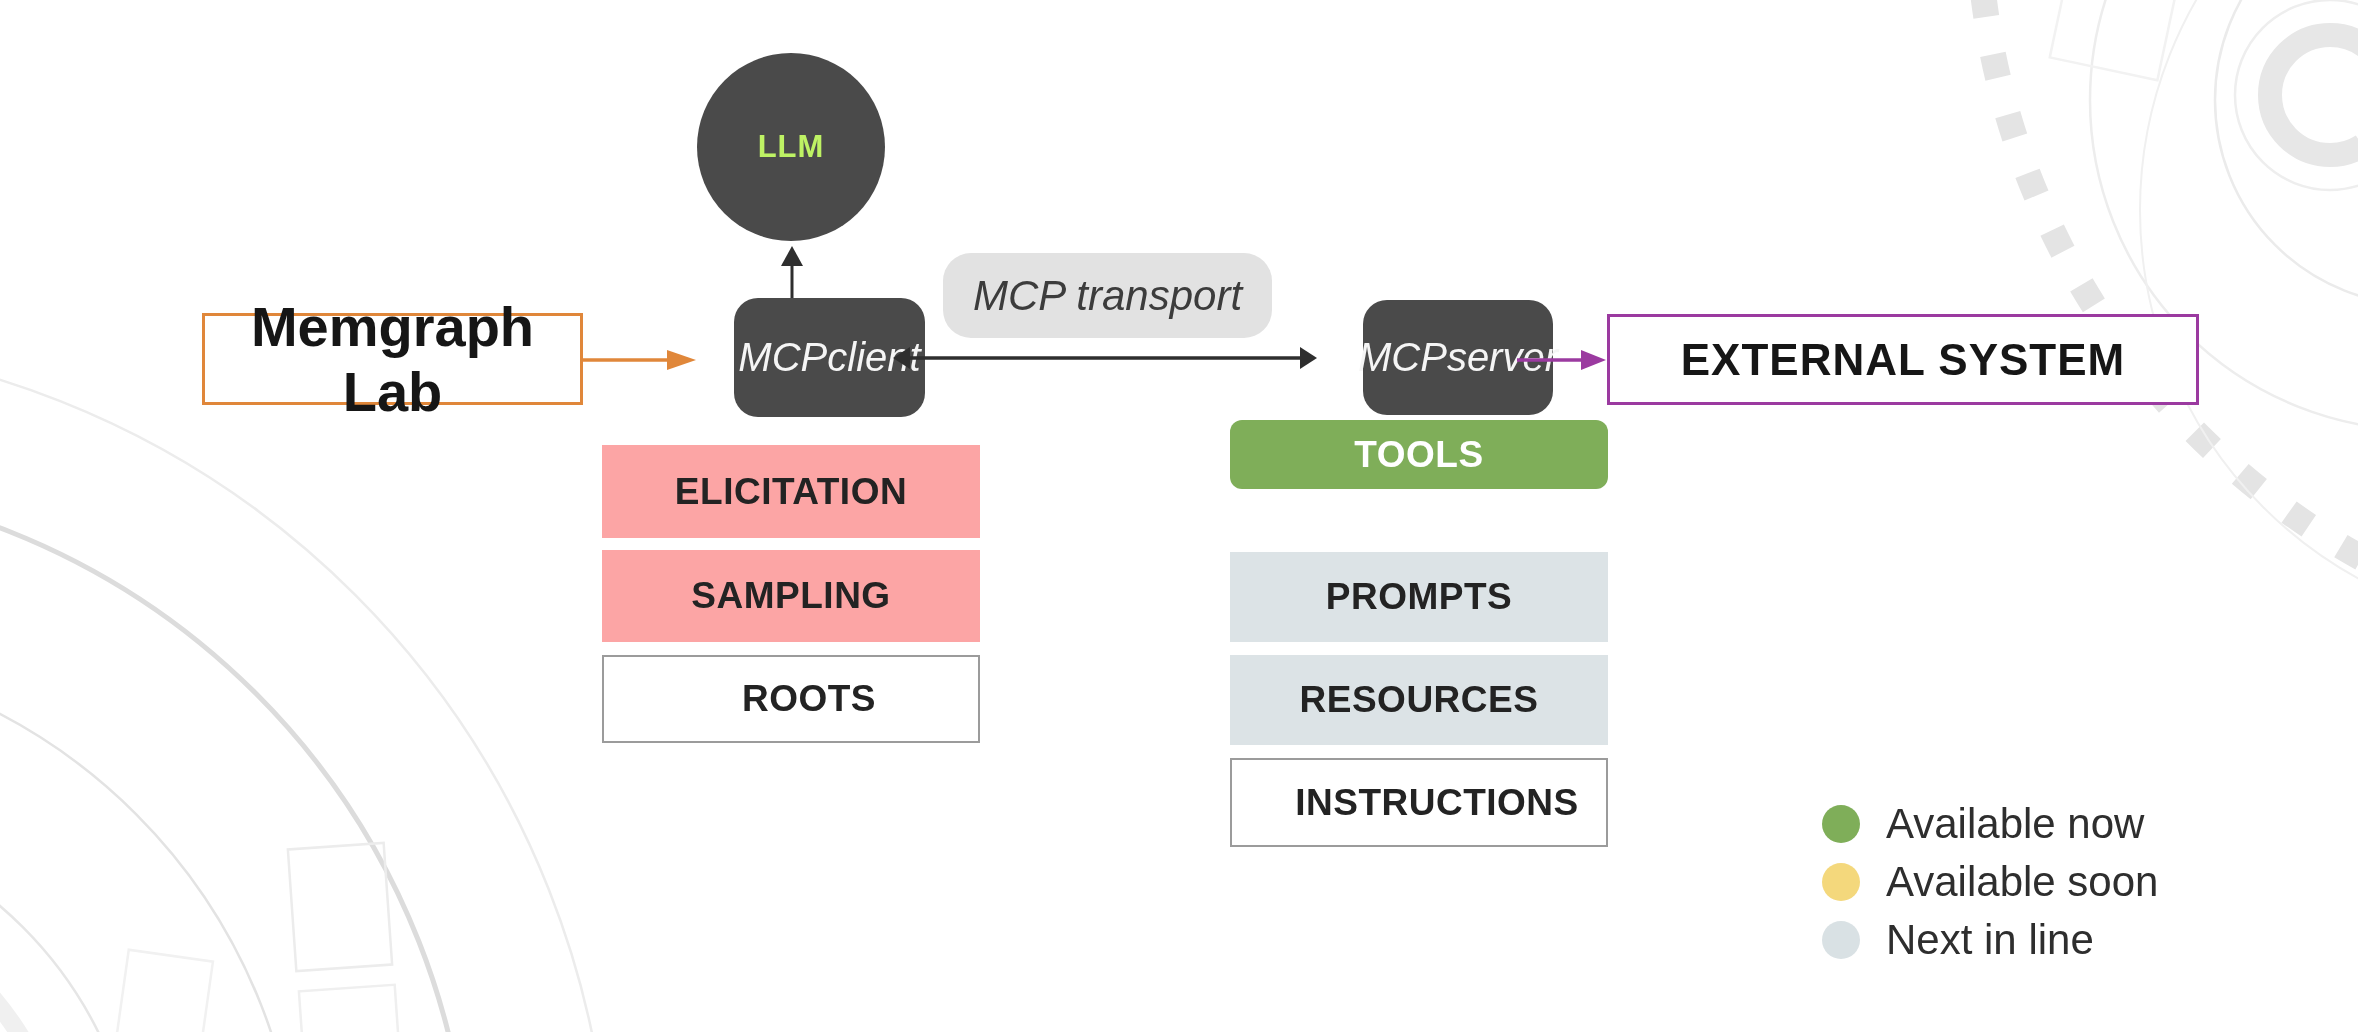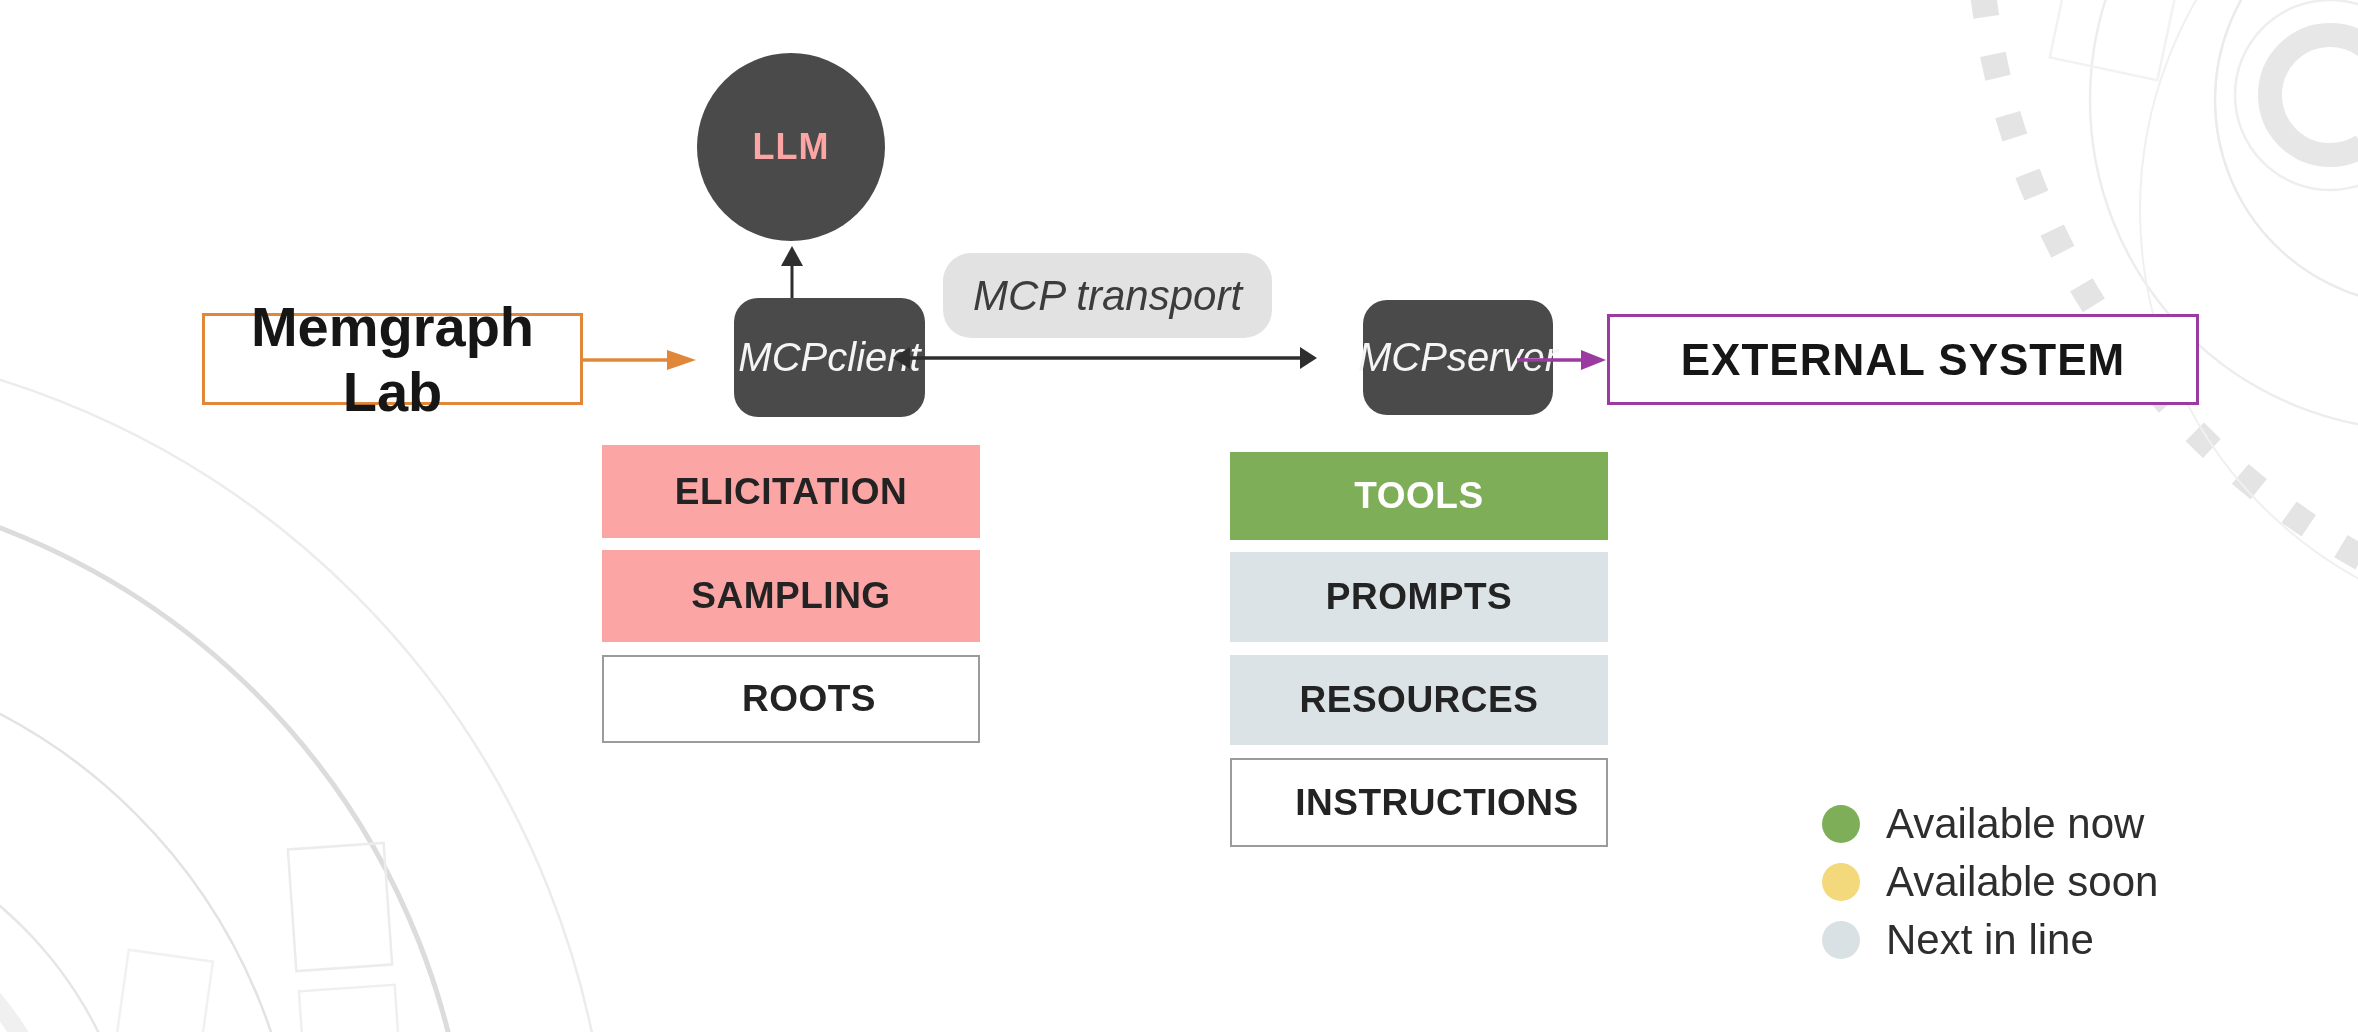--- a/index.html
+++ b/index.html
@@ -7,21 +7,21 @@
     position:relative;width:2358px;height:1032px;overflow:hidden;background:#ffffff;
     font-family:"Liberation Sans","DejaVu Sans",sans-serif;
   }
   svg.layer{position:absolute;left:0;top:0;width:2358px;height:1032px;}
   .deco{z-index:0;}
   .arrows{z-index:2;}
   .node{position:absolute;display:flex;align-items:center;justify-content:center;text-align:center;z-index:1;box-sizing:border-box;}
 
   .llm{
     left:697px;top:53px;width:188px;height:188px;border-radius:50%;
-    background:#4a4a4a;color:#fca5a5;font-size:36px;font-weight:bold;letter-spacing:1px;
+    background:#4a4a4a;color:#bef264;font-size:31px;font-weight:bold;letter-spacing:1px;
   }
   .memgraph{
     left:202px;top:313px;width:381px;height:92px;background:#fff;
     border:3px solid #e0873a;color:#161616;font-size:56px;font-weight:bold;
   }
   .darkbox{
     background:#4a4a4a;color:#f5f5f5;border-radius:24px;
     font-style:italic;font-size:40px;line-height:1.18;flex-direction:row;margin-left:38px;
   }
   .client{left:696px;top:298px;width:191px;height:119px;}
@@ -39,21 +39,21 @@
   }
   .cap.c1{left:602px;}
   .cap.c2{left:1230px;}
   .cap.yellow{background:#fca5a5;}
   .cap.green{background:#7fae59;color:#ffffff;}
   .cap.bluegray{background:#dce3e6;}
   .cap.outline{background:#ffffff;border:2px solid #9b9b9b;padding-left:36px;}
   .elicitation{top:445px;height:93px;}
   .sampling{top:550px;height:92px;}
   .roots{top:655px;height:88px;}
-  .tools{top:452px;height:88px;}
+  .tools{top:420px;height:69px;border-radius:12px;}
   .prompts{top:552px;height:90px;}
   .resources{top:655px;height:90px;}
   .instructions{top:758px;height:89px;}
 
   .legend{
     position:absolute;left:1822px;top:803px;z-index:1;
     display:flex;flex-direction:column;gap:16px;
   }
   .legend-row{display:flex;align-items:center;gap:26px;height:42px;}
   .legend-dot{width:38px;height:38px;border-radius:50%;flex:0 0 auto;}

